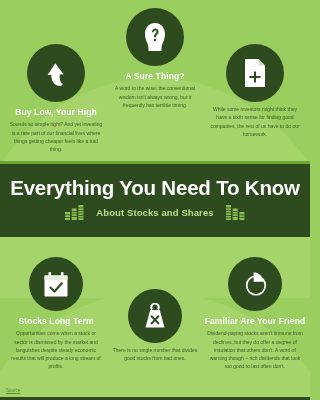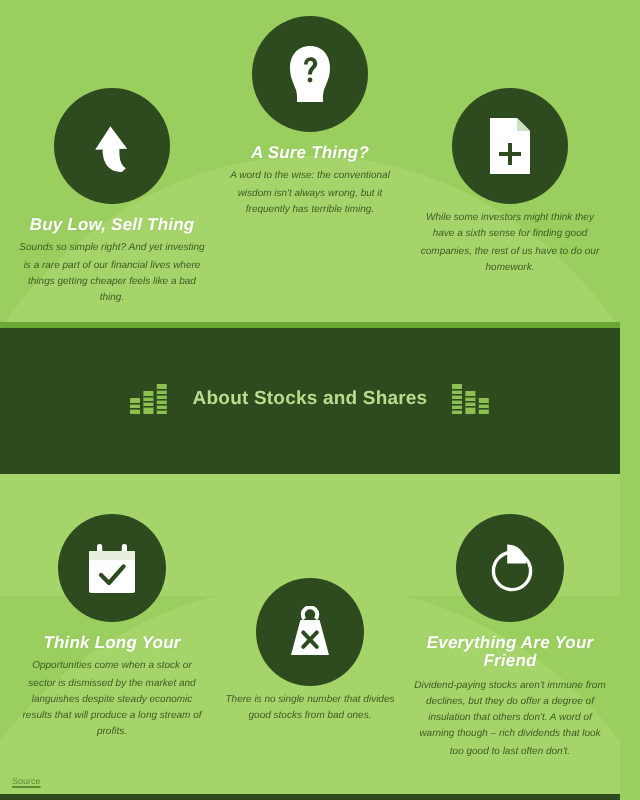--- a/index.html
+++ b/index.html
@@ -17,21 +17,21 @@
     position:absolute; left:-40px; top:78px; width:390px; height:220px;
     background:#a5d46b; border-radius:50% 50% 0 0 / 100% 100% 0 0;
     z-index:0;
   }
   .arc-bottom {
     position:absolute; left:-40px; top:292px; width:390px; height:200px;
     background:#a5d46b; border-radius:50% 50% 0 0 / 100% 100% 0 0;
     z-index:0;
   }
 
-  .col { position:absolute; z-index:2; text-align:center;font-style:italic; }
+  .col { position:absolute; z-index:2; text-align:center; }
   .circle {
     border-radius:50%;
     background:#2e4a1f;
     display:flex; align-items:center; justify-content:center;
     margin:0 auto;
   }
   .c-lg { width:58px; height:58px; }
   .c-md { width:54px; height:54px; }
 
   .head {
@@ -89,21 +89,21 @@
   <div class="arc-bottom"></div>
 
   <div class="col" style="left:5px; top:44px; width:102px;">
     <div class="circle c-lg">
       <span>
         <svg width="26" height="30" viewBox="0 0 26 30">
           <path d="M14.5 29 C7 29 5 23 5.2 17.5 L1.5 17.5 L9.5 6 L17.5 17.5 L13.6 17.5 C13.4 22 13.7 25.5 16.5 27.2 Z" fill="#ffffff" transform="translate(3,-1) rotate(-2 13 15)"></path>
         </svg>
       </span>
     </div>
-    <div class="head">Buy Low, Sell Thing</div>
+    <div class="head">Buy Low, Your High</div>
     <div class="body">Sounds so simple right? And yet investing is a rare part of our financial lives where things getting cheaper feels like a bad thing.</div>
   </div>
 
   <div class="col" style="left:104px; top:8px; width:102px;">
     <div class="circle c-lg">
       <span>
         <svg width="28" height="32" viewBox="0 0 28 32">
           <path d="M14 2 C20.5 2 24 7 24 13 C24 18 22 21 21 24 C20.3 26.2 20.5 29 20.5 30 L7.5 30 C7.5 29 7.7 26.2 7 24 C6 21 4 18 4 13 C4 7 7.5 2 14 2 Z" fill="#ffffff"></path>
           <path d="M11 11.3 C11 9 12.5 7.6 14.3 7.6 C16.2 7.6 17.6 8.9 17.6 10.7 C17.6 13.1 15 13.5 15 16.2 L13 16.2 C13 12.8 15.5 12.4 15.5 10.8 C15.5 9.9 15 9.4 14.2 9.4 C13.3 9.4 12.8 10.1 12.8 11.3 Z" fill="#2e4a1f"></path>
           <circle cx="14" cy="19" r="1.2" fill="#2e4a1f"></circle>
@@ -122,20 +122,21 @@
           <path d="M16.5 1 L23 7.5 L16.5 7.5 Z" fill="#cfe0c2"></path>
           <path d="M12 13.5 L14 13.5 L14 18 L18.5 18 L18.5 20 L14 20 L14 24.5 L12 24.5 L12 20 L7.5 20 L7.5 18 L12 18 Z" fill="#2e4a1f"></path>
         </svg>
       </span>
     </div>
     <div class="body">While some investors might think they have a sixth sense for finding good companies, the rest of us have to do our homework.</div>
   </div>
 
   <div class="banner">
     <div class="banner-top-edge"></div>
+    <h1>Everything You Need To Know</h1>
     <div class="banner-sub">
       <span style="line-height:0;">
         <svg width="19" height="15" viewBox="0 0 19 15">
           <rect x="0" y="7" width="5" height="8" fill="#8cc152"></rect>
           <rect x="6.7" y="3.5" width="5" height="11.5" fill="#8cc152"></rect>
           <rect x="13.4" y="0" width="5" height="15" fill="#8cc152"></rect>
           <g fill="#2e4a1f">
             <rect x="0" y="9.5" width="5" height="0.8"></rect>
               <rect x="0" y="12" width="5" height="0.8"></rect>
             <rect x="6.7" y="6" width="5" height="0.8"></rect>
@@ -177,21 +178,21 @@
       <span>
         <svg width="28" height="27" viewBox="0 0 28 27">
           <rect x="6.5" y="1" width="2.6" height="5.5" rx="1.2" fill="#ffffff"></rect>
           <rect x="18.9" y="1" width="2.6" height="5.5" rx="1.2" fill="#ffffff"></rect>
           <rect x="2.5" y="4.5" width="23" height="21" rx="1" fill="#ffffff"></rect>
           <rect x="2.5" y="4.5" width="23" height="4.6" fill="#e6efdd"></rect>
           <path d="M8.5 16.5 L12.5 20.5 L19.8 12.2" stroke="#2e4a1f" stroke-width="2.1" fill="none" stroke-linecap="round" stroke-linejoin="round"></path>
         </svg>
       </span>
     </div>
-    <div class="head">Think Long Your</div>
+    <div class="head">Stocks Long Term</div>
     <div class="body">Opportunities come when a stock or sector is dismissed by the market and languishes despite steady economic results that will produce a long stream of profits.</div>
   </div>
 
   <div class="col" style="left:104px; top:289px; width:102px;">
     <div class="circle c-md">
       <span>
         <svg width="26" height="27" viewBox="0 0 26 27">
           <path d="M10.2 6.5 A3.6 3.6 0 1 1 15.8 6.5" stroke="#ffffff" stroke-width="2" fill="none"></path>
           <path d="M8.2 7 L17.8 7 L22.5 24.5 L3.5 24.5 Z" fill="#ffffff"></path>
           <path d="M9.6 13.2 L16.4 20.4 M16.4 13.2 L9.6 20.4" stroke="#2e4a1f" stroke-width="2" stroke-linecap="round"></path>
@@ -203,19 +204,19 @@
 
   <div class="col" style="left:203px; top:257px; width:104px;">
     <div class="circle c-md">
       <span>
         <svg width="28" height="28" viewBox="0 0 28 28">
           <circle cx="15" cy="15.5" r="9.3" fill="none" stroke="#ffffff" stroke-width="1.7"></circle>
           <path d="M12.6 11.8 L12.6 2.2 A9.6 9.6 0 0 1 22.2 11.8 Z" fill="#ffffff"></path>
         </svg>
       </span>
     </div>
-    <div class="head">Everything Are Your Friend</div>
+    <div class="head">Familiar Are Your Friend</div>
     <div class="body">Dividend-paying stocks aren't immune from declines, but they do offer a degree of insulation that others don't. A word of warning though – rich dividends that look too good to last often don't.</div>
   </div>
 
   <a class="source" href="#">Source</a>
   <div class="bottom-strip"></div>
 </div>
 
 </body></html>

